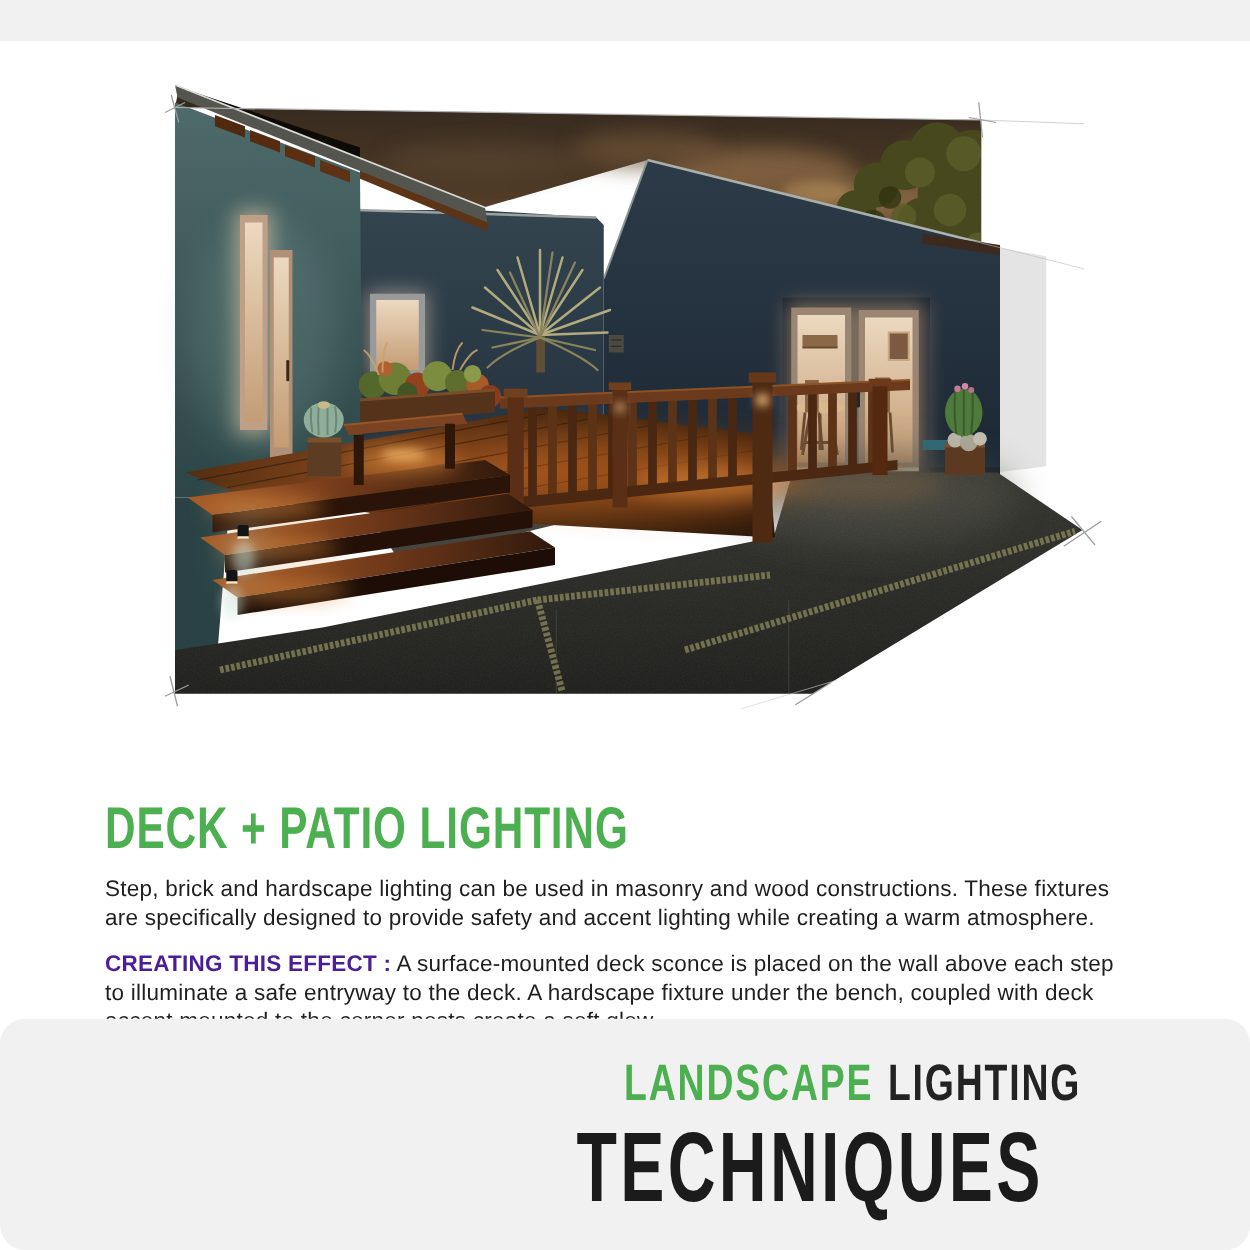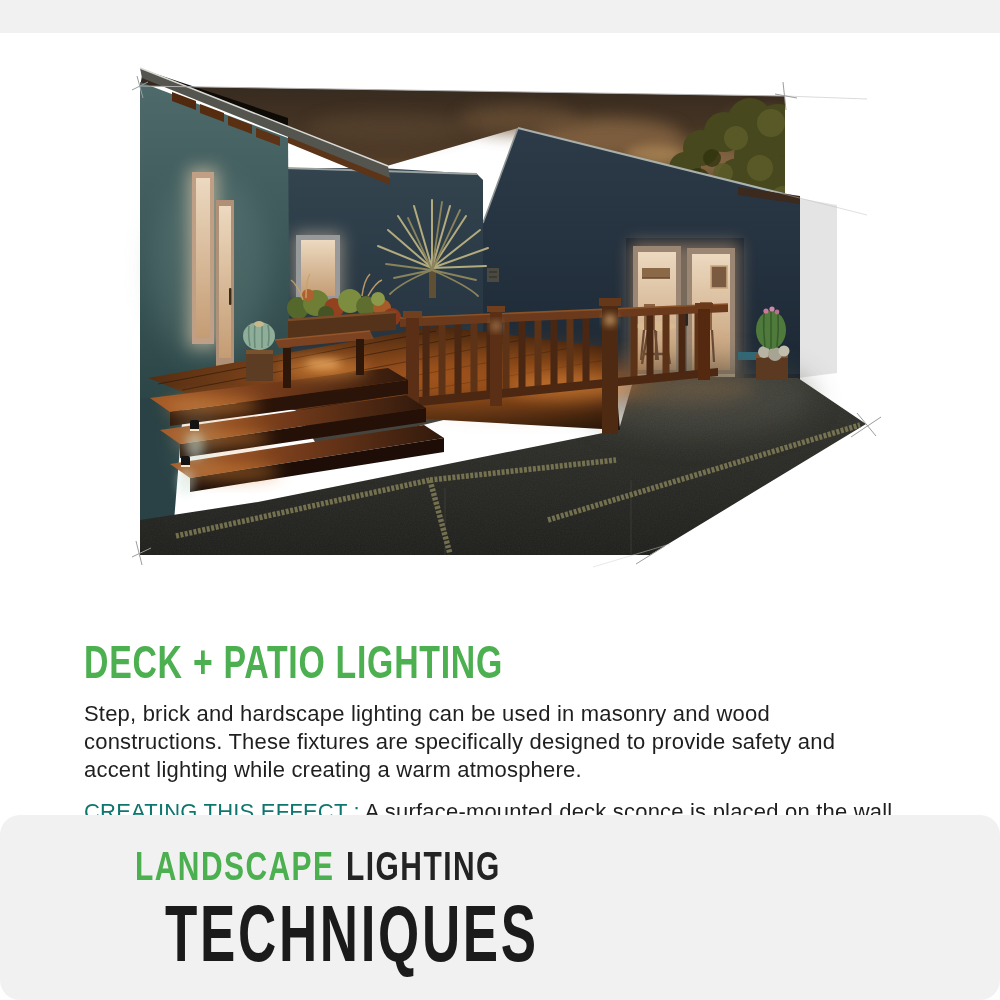--- a/index.html
+++ b/index.html
@@ -4,23 +4,23 @@
 <style>
   html,body{margin:0;padding:0;background:#fff;}
   body{width:1000px;height:1000px;position:relative;overflow:hidden;
        font-family:"Liberation Sans",sans-serif;-webkit-font-smoothing:antialiased;}
   .topbar{position:absolute;left:0;top:0;width:1000px;height:33px;background:#f1f1f2;}
   .art{position:absolute;left:138px;top:68px;width:730px;height:500px;}
   .art svg{overflow:visible;display:block;}
   .content{position:absolute;left:84px;top:638px;width:840px;}
   .content h1{margin:0 0 15px 0;font-size:47px;line-height:1;font-weight:bold;
       color:#4caf50;letter-spacing:1px;transform:scaleX(.72);transform-origin:left center;white-space:nowrap;}
-  .content p{margin:0 18px 14px 0;font-size:22px;line-height:1.27;color:#1f1f1f;letter-spacing:.2px;}
-  .content p strong{font-weight:normal;color:#0f766e;}
-  .footer{position:absolute;left:0;top:815px;width:1000px;height:185px;background:#f1f1f2;text-align:left;border-radius:20px;}
+  .content p{margin:0 18px 14px 0;font-size:18px;line-height:1.27;color:#1f1f1f;letter-spacing:.2px;}
+  .content p strong{font-weight:bold;color:#4c1d95;}
+  .footer{position:absolute;left:0;top:815px;width:1000px;height:185px;background:#f1f1f2;text-align:right;border-radius:20px;}
   .brandline{margin-top:31px;font-size:41px;font-weight:bold;line-height:1;letter-spacing:2px;
       transform:scaleX(.73);transform-origin:center;white-space:nowrap;}
   .brandline .w1{color:#4caf50;margin-right:16px;}
   .brandline .w2{color:#232323;}
   .bigtitle{margin-top:7px;font-size:79px;font-weight:bold;line-height:1;letter-spacing:4px;
       color:#1b1b1b;transform:scaleX(.67);transform-origin:center;white-space:nowrap;}
 </style>
 </head>
 <body>
 

